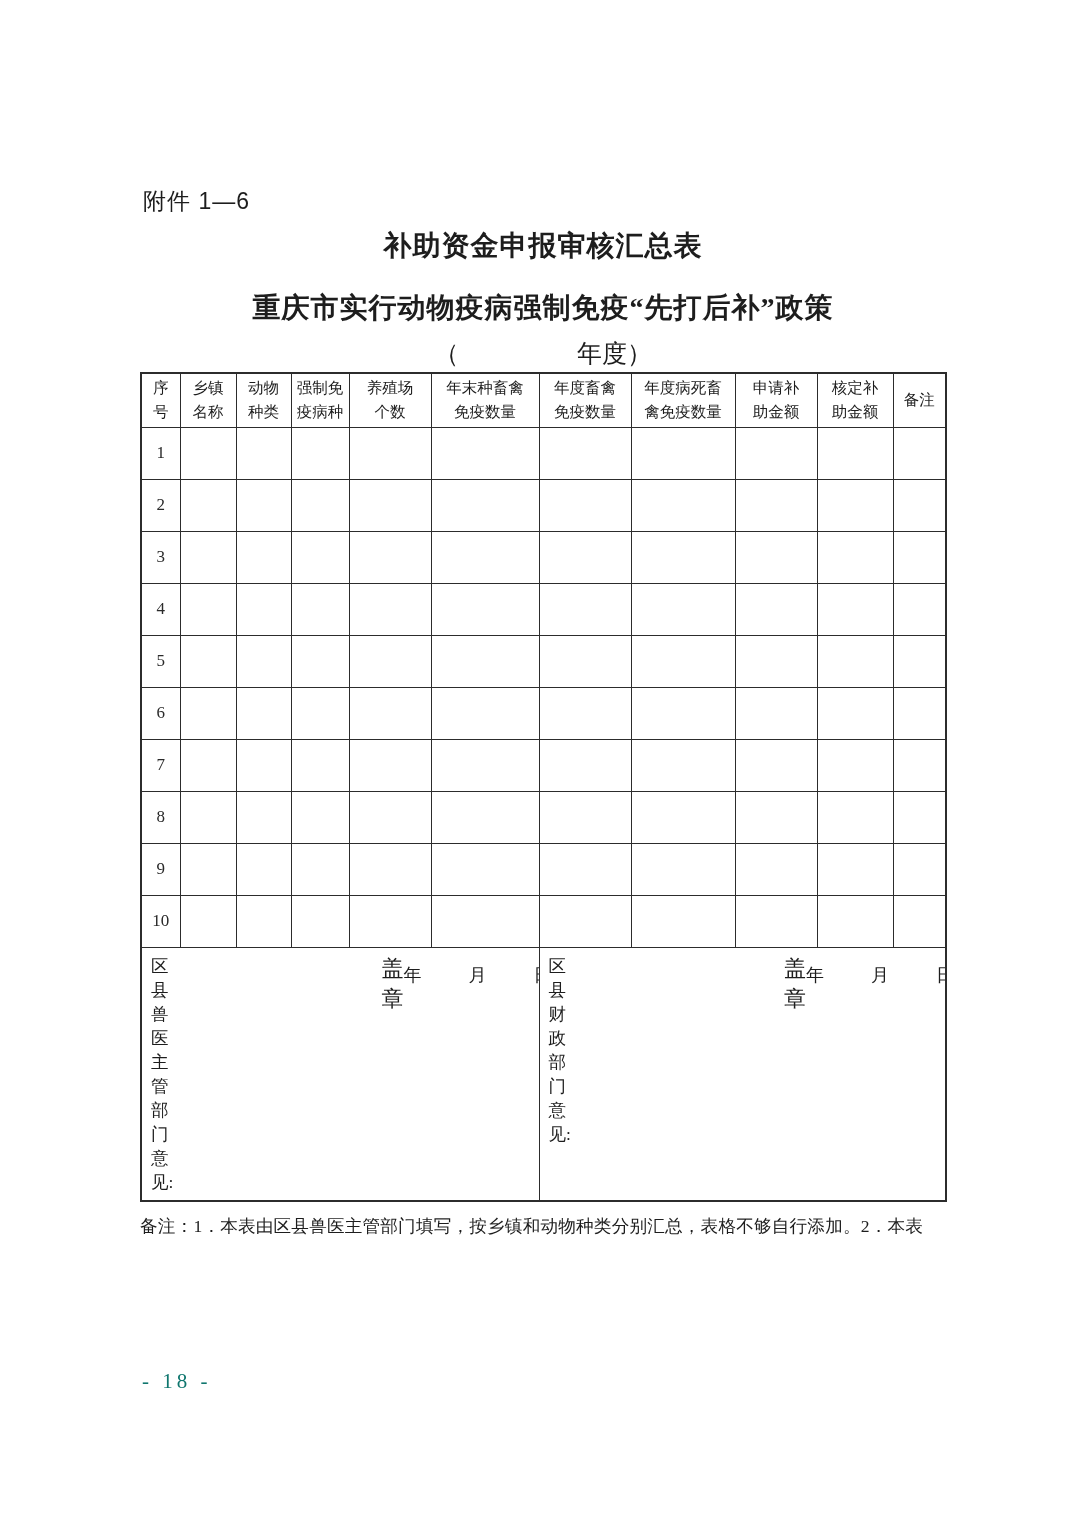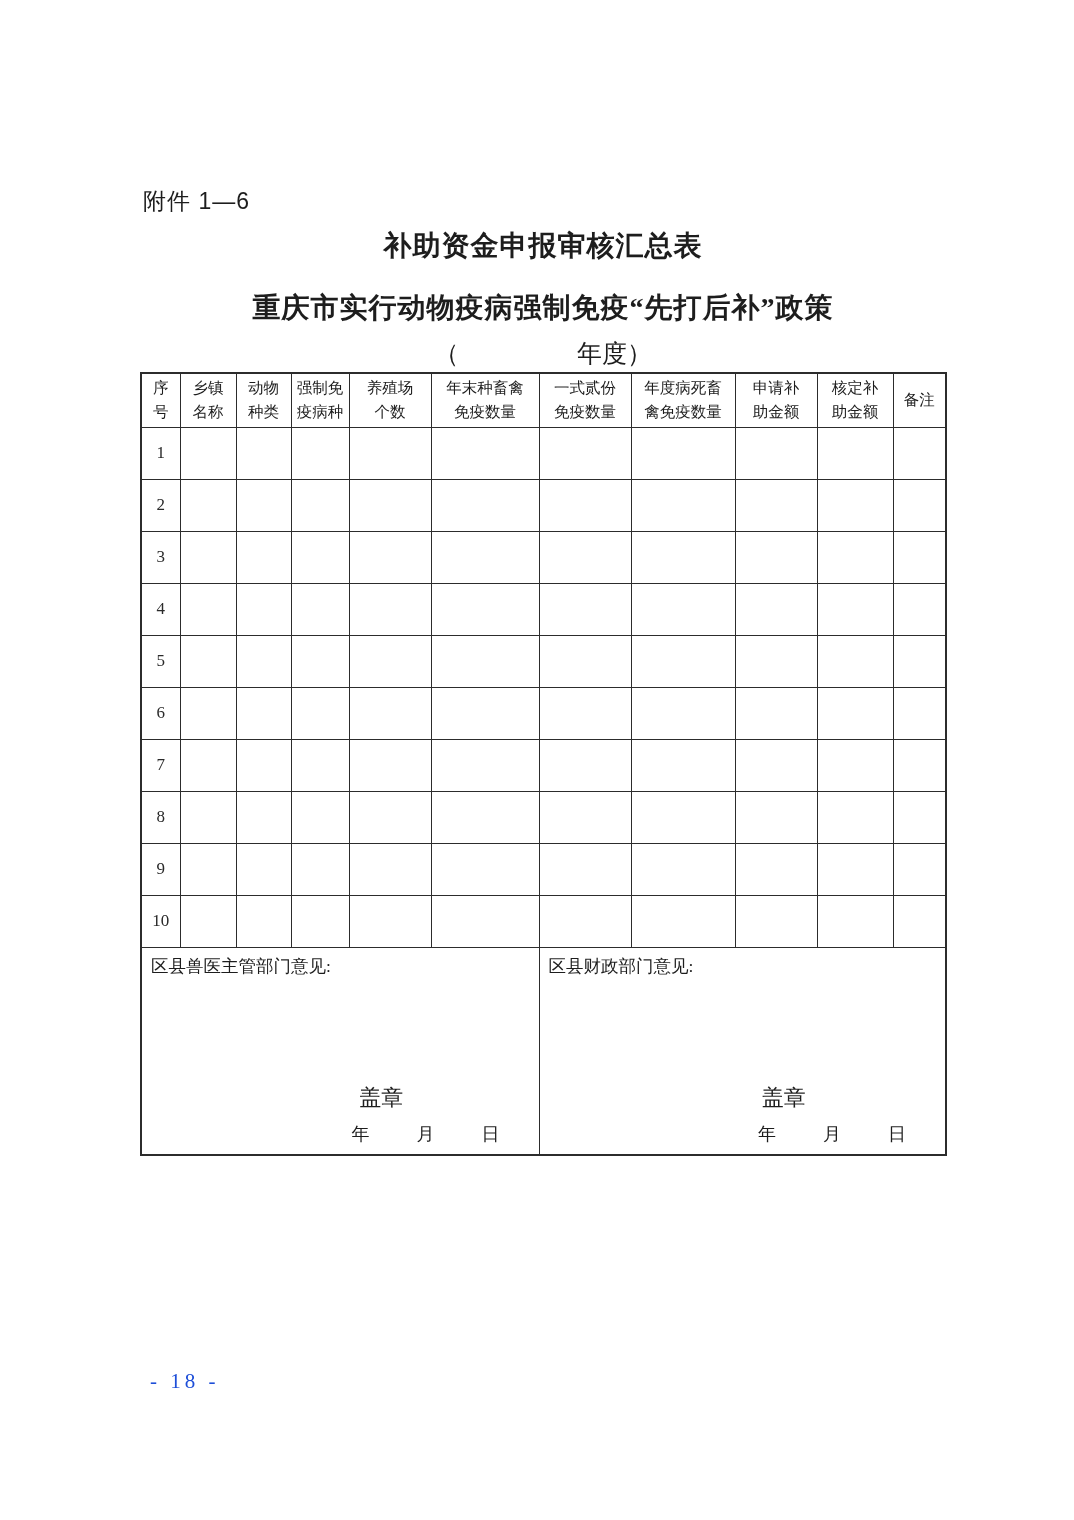--- a/index.html
+++ b/index.html
@@ -55,42 +55,42 @@
     font-size:15.5px;
     line-height:24px;
     white-space:pre-line;
     text-align:center;
     vertical-align:middle;
   }
   td.data-cell { height:52px; }
   td.seq-cell { text-align:center; font-size:17px; color:#2a2a2a; }
   tr.total-row td { height:55px; text-align:center; font-size:17px; vertical-align:middle; }
   td.approval { height:208px; vertical-align:top; padding:6px 9px 6px 9px; font-size:17.5px; }
-  .approval-inner { display:flex; flex-direction:column; height:100%; }
+  .approval-inner { display:flex; flex-direction:row; height:100%; }
   .spacer { flex:1 1 auto; }
   .seal { margin-left:55%; font-size:22px; }
   .date-line {
     display:flex; justify-content:flex-end;
     gap:47px;
     padding:9px 30px 2px 0;
     font-size:18px;
   }
 
   .note {
     margin-top:9px;
     font-size:17.6px;
     line-height:31px;
     letter-spacing:0.2px;
   }
   .pageno {
     position:absolute;
-    left:150px; top:1369px;
+    left:142px; top:1369px;
     font-size:21px;
     letter-spacing:4px;
-    color:#1d4ed8;
+    color:#0f766e;
   }
 </style>
 </head>
 <body>
 
 <div class="page">
   <div class="content">
 
     <div class="attachment">附件 1—6</div>
 
@@ -127,21 +127,21 @@
             <th>乡镇
 名称</th>
             <th>动物
 种类</th>
             <th>强制免
 疫病种</th>
             <th>养殖场
 个数</th>
             <th>年末种畜禽
 免疫数量</th>
-            <th>一式贰份
+            <th>年度畜禽
 免疫数量</th>
             <th>年度病死畜
 禽免疫数量</th>
             <th>申请补
 助金额</th>
             <th>核定补
 助金额</th>
             <th>备注</th>
           </tr>
       </thead>
@@ -299,18 +299,19 @@
                   <span>月</span>
                   <span>日</span>
                 </div>
               </div>
             </td>
           </tr>
         </tbody>
     </table>
 
     <div class="note">
+      <div>备注：1．本表由区县兽医主管部门填写，按乡镇和动物种类分别汇总，表格不够自行添加。2．本表</div>
     </div>
 
   </div>
 
   <div class="pageno">- 18 -</div>
 </div>
 
 </body></html>

